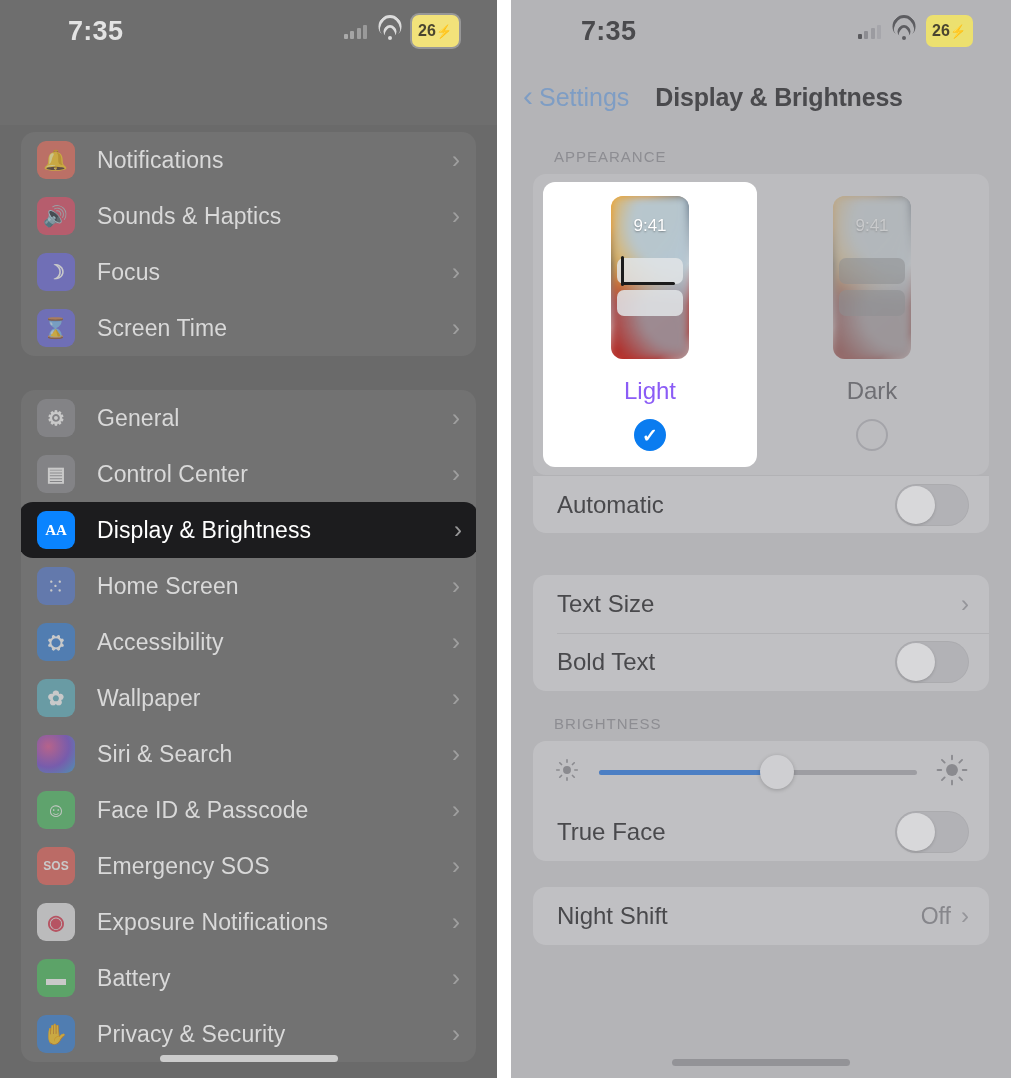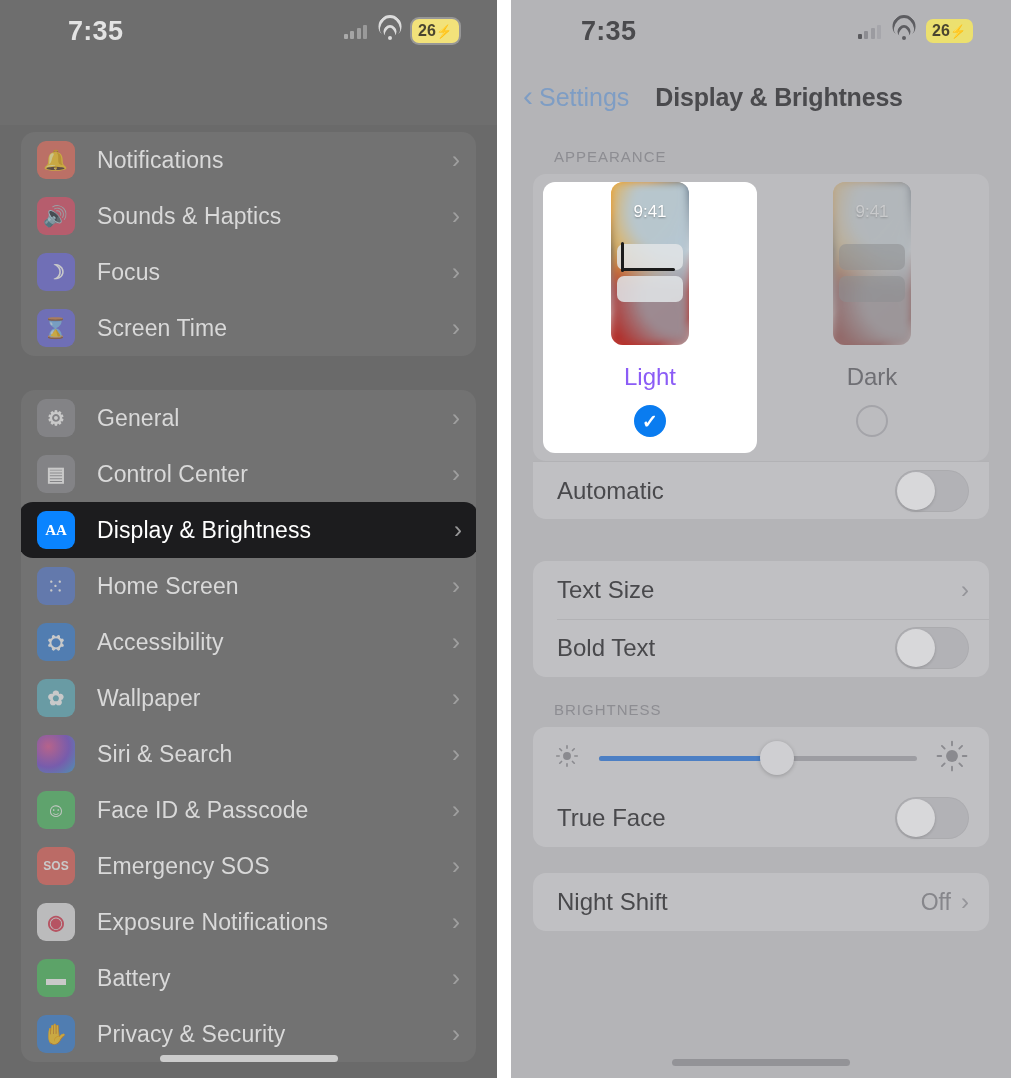--- a/index.html
+++ b/index.html
@@ -45,21 +45,21 @@
   .bars i { display: block; width: 4px; border-radius: 1px; }
   .wifi { position: relative; width: 23px; height: 17px; }
   .wifi span {
     position: absolute; left: 50%; bottom: 0;
     border-style: solid; border-color: currentColor;
     border-radius: 50%;
     transform: translateX(-50%);
   }
   .batt {
     position: relative;
-    min-width: 47px; height: 24px; border-radius: 7px;
+    min-width: 47px; height: 32px; border-radius: 7px;
     display: flex; align-items: center; justify-content: center;
     font-size: 16px; font-weight: 700;
     padding: 0 6px;
   }
   .batt .bolt { font-size: 13px; margin-left: 1px; }
 
   
   .phone-left { color: #e3e3e3; }
   .l-title {
     text-align: center; font-size: 28px; font-weight: 600;
@@ -155,21 +155,21 @@
     position: absolute; left: 2px; top: 2px;
     width: 38px; height: 38px; border-radius: 50%;
     background: #d8d8da; box-shadow: 0 1px 3px rgba(0,0,0,.18);
   }
   .appearance-wrap {
     background: #bcbcbf; margin: 0 22px 0 22px; border-radius: 13px;
     display: flex; padding: 8px 10px; gap: 8px;
   }
   .opt {
     flex: 1 1 0; display: flex; flex-direction: column; align-items: center;
-    padding: 0 6px 16px; border-radius: 12px;
+    padding: 14px 6px 16px; border-radius: 12px;
   }
   .opt.active { background: #ffffff; }
   .thumb {
     width: 78px; height: 163px; border-radius: 12px;
     position: relative; overflow: hidden;
     background: linear-gradient(140deg,#f5a21c 0%,#e98a16 14%,#46566a 30%,#8f9aa5 44%,#cfd3d6 58%,#c03028 76%,#b8211b 88%,#cfd0cf 100%);
   }
   .thumb .tgrad2 {
     position: absolute; inset: 0;
     background:

